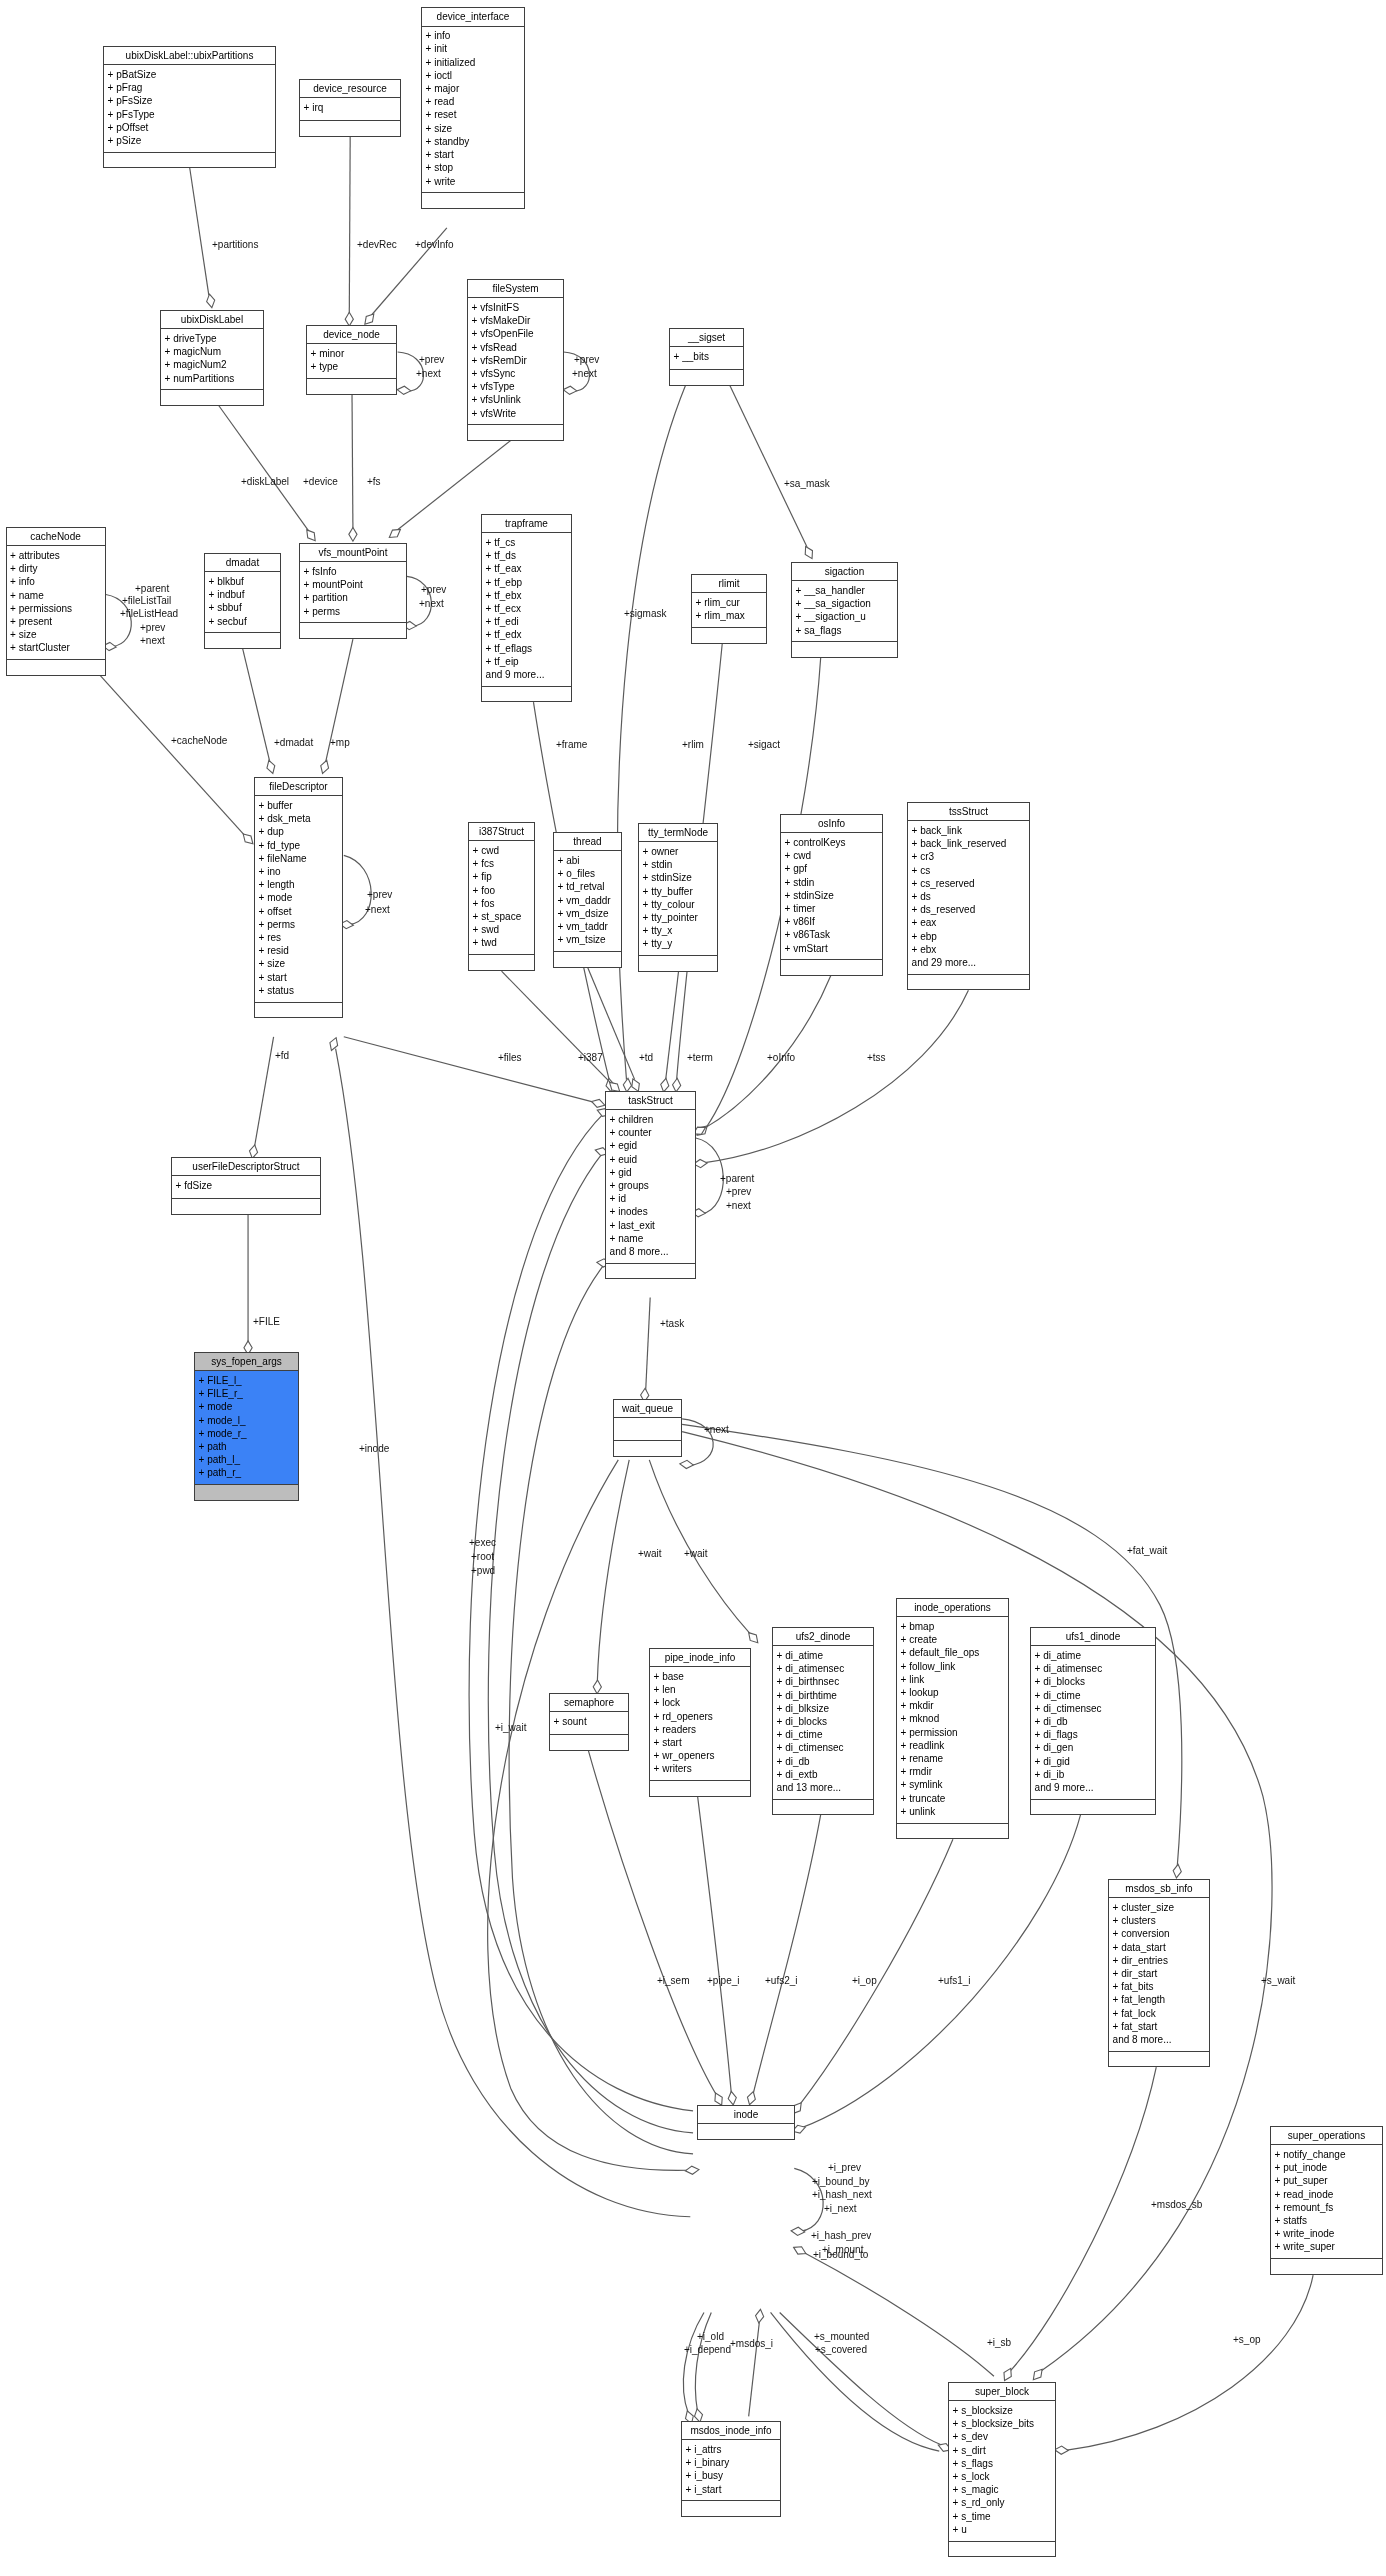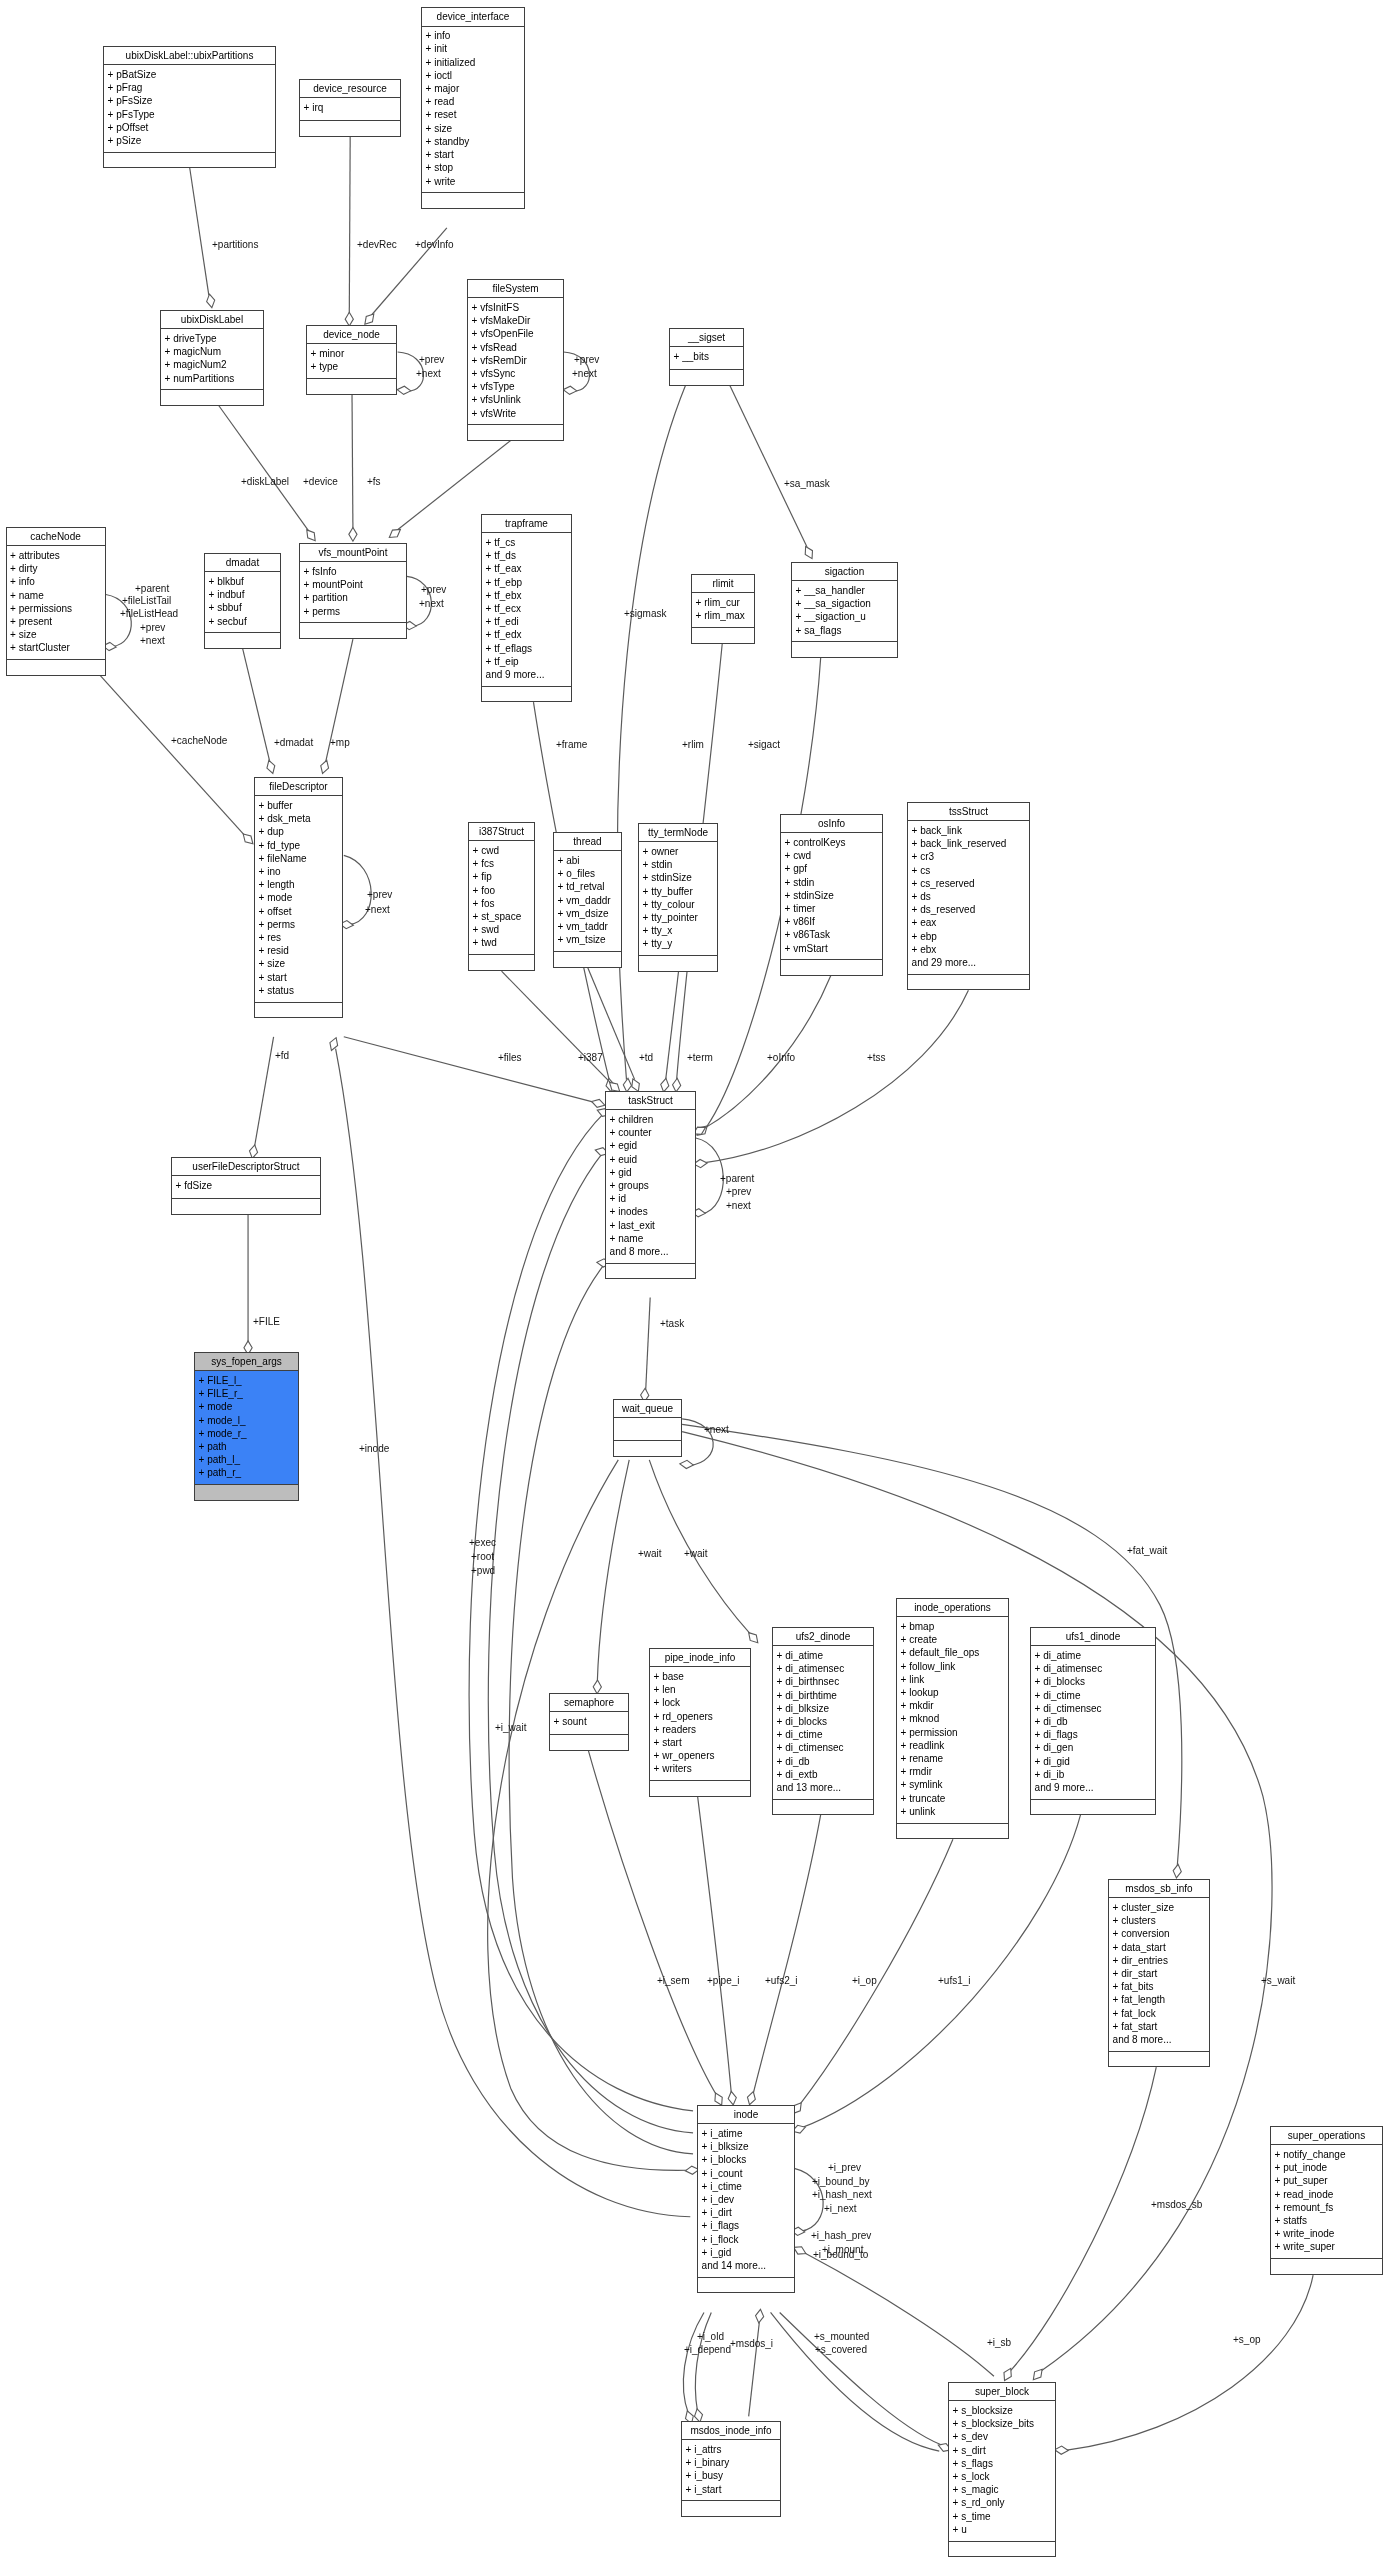--- a/index.html
+++ b/index.html
@@ -317,21 +317,21 @@
         <div>+ tf_ebx</div>
         <div>+ tf_ecx</div>
         <div>+ tf_edi</div>
         <div>+ tf_edx</div>
         <div>+ tf_eflags</div>
         <div>+ tf_eip</div>
         <div>and 9 more...</div>
       </div>
       <div class="node-methods"></div>
     </div>
-    <div class="node" style="left: 691px; top: 574px; width: 64px;">
+    <div class="node" style="left: 691px; top: 574px; width: 76px;">
       <div class="node-title">rlimit</div>
       <div class="node-attrs">
         <div>+ rlim_cur</div>
         <div>+ rlim_max</div>
       </div>
       <div class="node-methods"></div>
     </div>
     <div class="node" style="left: 791px; top: 562px; width: 107px;">
       <div class="node-title">sigaction</div>
       <div class="node-attrs">
@@ -567,33 +567,20 @@
         <div>+ fat_bits</div>
         <div>+ fat_length</div>
         <div>+ fat_lock</div>
         <div>+ fat_start</div>
         <div>and 8 more...</div>
       </div>
       <div class="node-methods"></div>
     </div>
     <div class="node" style="left: 697px; top: 2105px; width: 98px;">
       <div class="node-title">inode</div>
-      <div class="node-attrs">
-        <div>+ i_atime</div>
-        <div>+ i_blksize</div>
-        <div>+ i_blocks</div>
-        <div>+ i_count</div>
-        <div>+ i_ctime</div>
-        <div>+ i_dev</div>
-        <div>+ i_dirt</div>
-        <div>+ i_flags</div>
-        <div>+ i_flock</div>
-        <div>+ i_gid</div>
-        <div>and 14 more...</div>
-      </div>
       <div class="node-methods"></div>
     </div>
     <div class="node" style="left: 1270px; top: 2126px; width: 113px;">
       <div class="node-title">super_operations</div>
       <div class="node-attrs">
         <div>+ notify_change</div>
         <div>+ put_inode</div>
         <div>+ put_super</div>
         <div>+ read_inode</div>
         <div>+ remount_fs</div>

